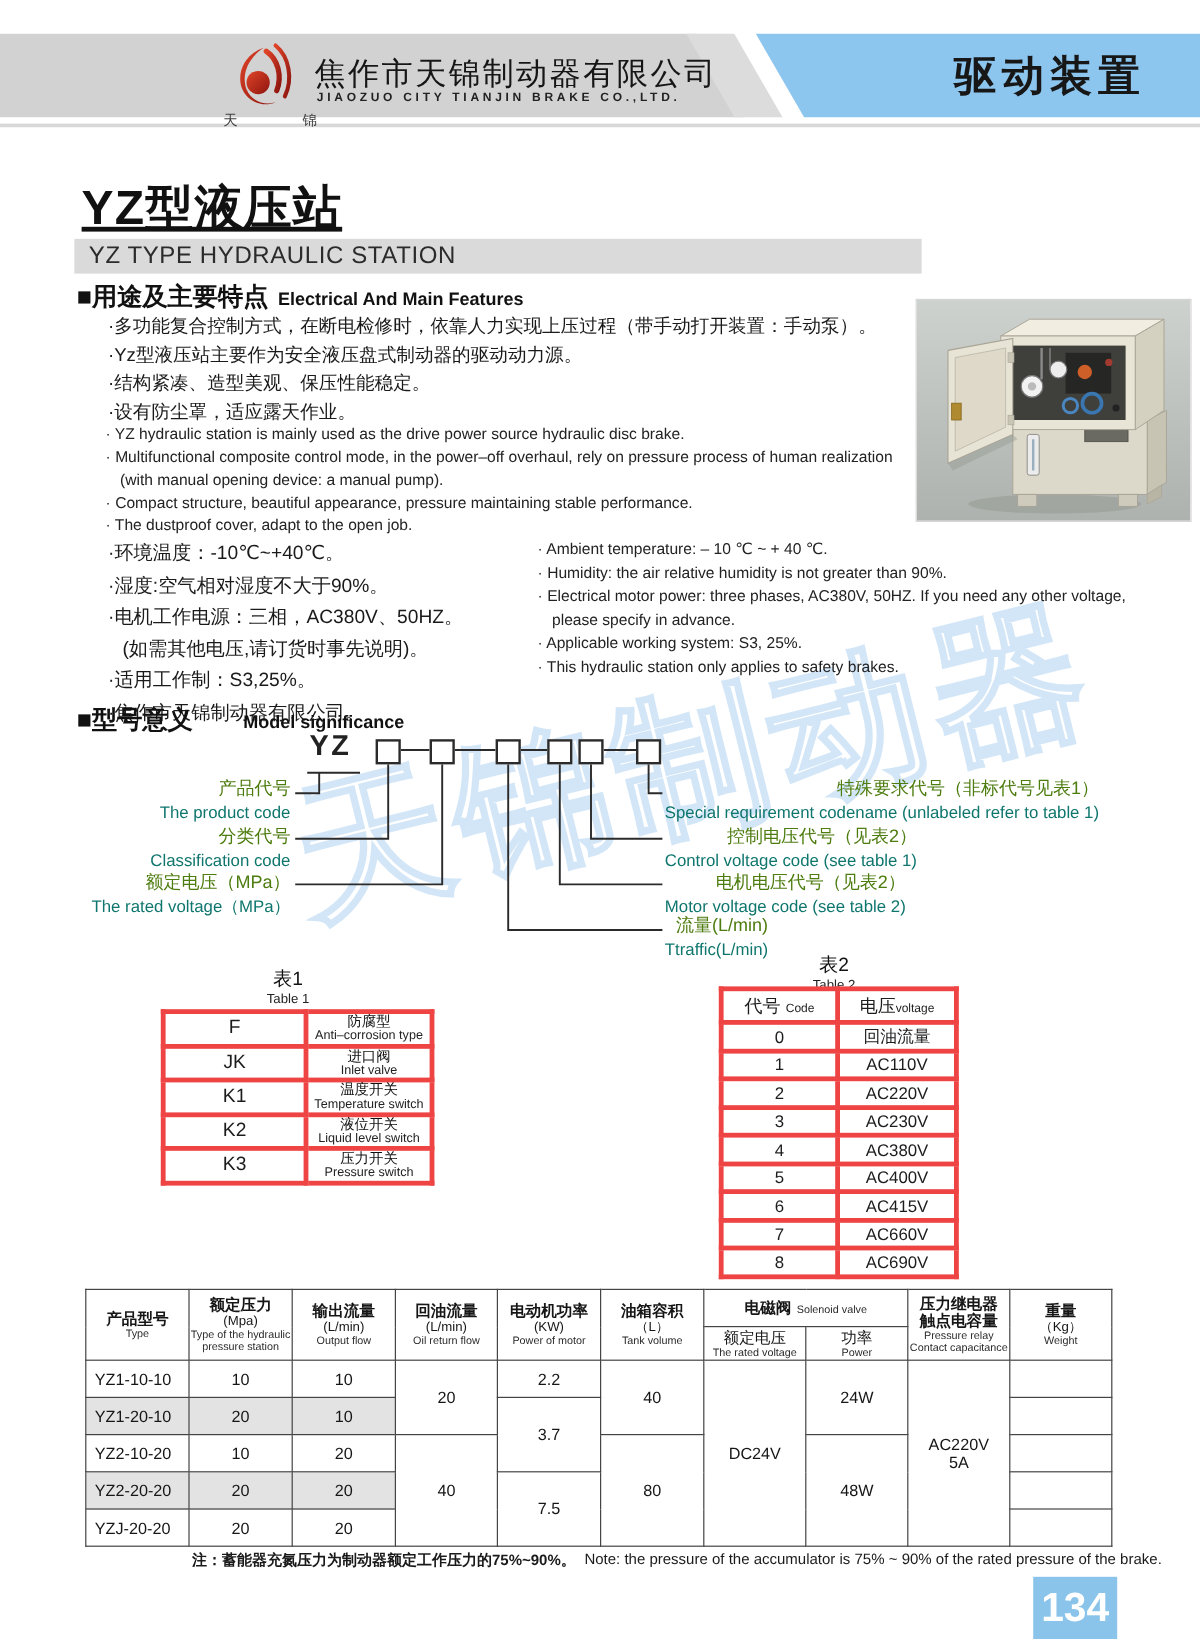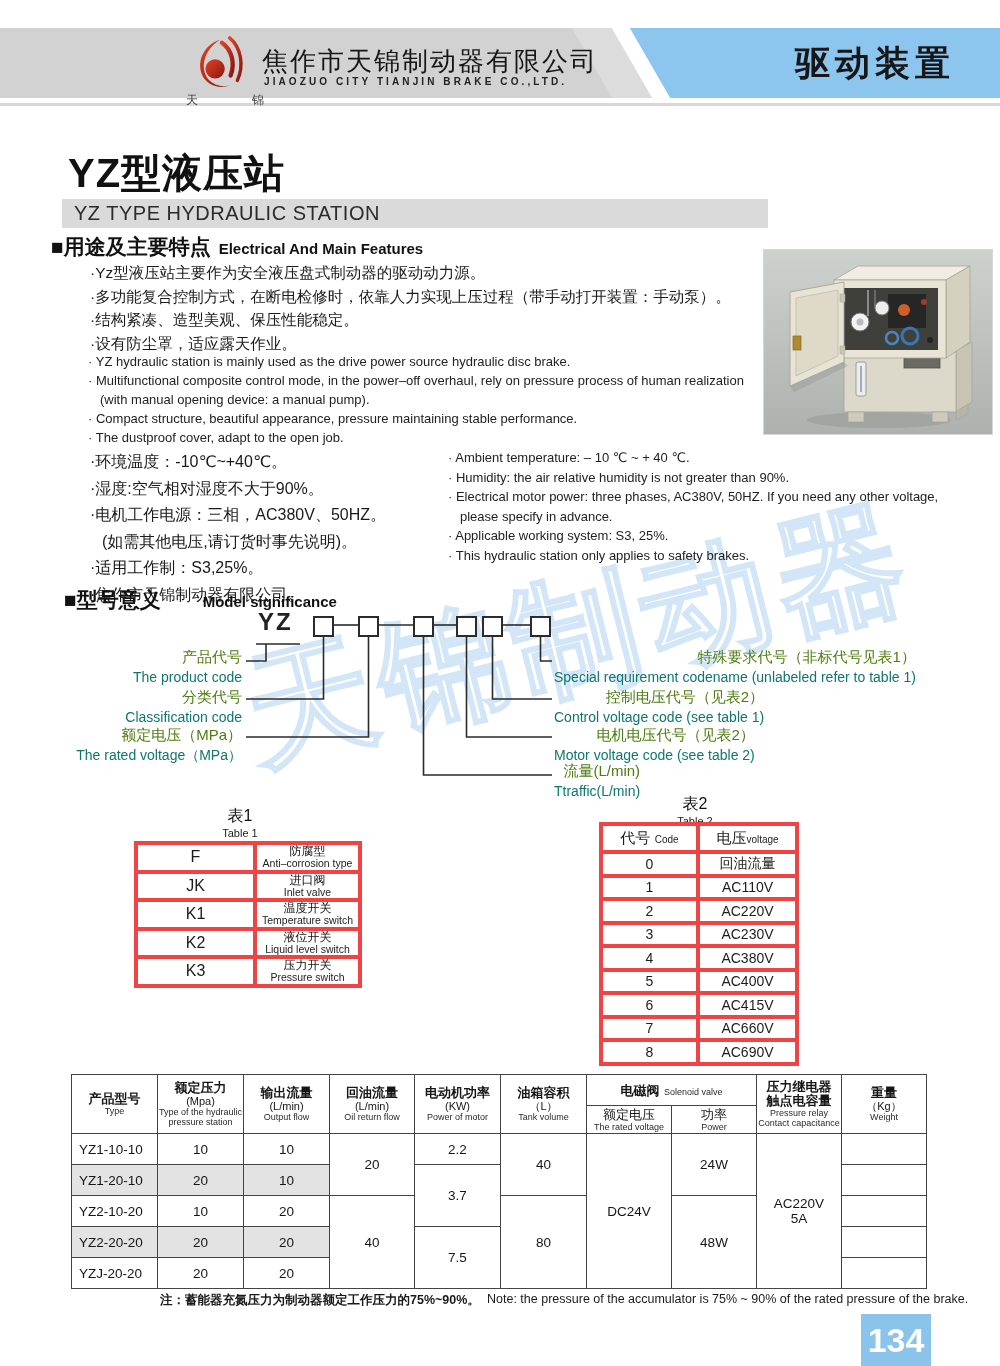--- a/index.html
+++ b/index.html
@@ -19,21 +19,21 @@
   #logo{position:absolute;left:190px;top:34px;}
   #logo-chars{position:absolute;left:186px;top:92px;width:78px;display:flex;justify-content:space-between;
               font-size:12px;color:#3c3c3c;font-family:"Liberation Serif","DejaVu Serif",serif;}
 
   
   #watermark{position:absolute;left:240px;top:560px;width:600px;font-size:128px;font-weight:bold;
              transform:rotate(-14deg);color:transparent;-webkit-text-stroke:2px rgba(140,190,235,.38);
              letter-spacing:8px;pointer-events:none;white-space:nowrap;}
 
   
-  #title-cn{position:absolute;left:68px;top:146px;font-size:40px;font-weight:bold;letter-spacing:1px;color:#111;}
+  #title-cn{position:absolute;left:68px;top:146px;font-size:40px;font-weight:bold;letter-spacing:1px;color:#111;text-decoration:underline;}
   #title-bar{position:absolute;left:62px;top:199px;width:706px;height:29px;background:#dadada;}
   #title-en{position:absolute;left:74px;top:202px;font-size:20px;color:#2b2b2b;letter-spacing:.5px;}
 
   .sec-head{position:absolute;display:flex;align-items:baseline;gap:8px;}
   .sec-cn{font-size:21px;font-weight:bold;color:#111;}
   .sec-en{font-size:15px;font-weight:bold;color:#111;}
 
   .cnlist{position:absolute;font-size:15.5px;color:#1a1a1a;line-height:23.5px;}
   .enlist{position:absolute;font-size:13px;color:#222;line-height:19px;}
   .cnlist2{position:absolute;font-size:16px;color:#1a1a1a;line-height:26.5px;}
@@ -118,27 +118,27 @@
     <span>锦</span>
   </div>
   <div id="company-cn">焦作市天锦制动器有限公司</div>
   <div id="company-en">JIAOZUO CITY TIANJIN BRAKE CO.,LTD.</div>
   <div id="banner-text">驱动装置</div>
 
   <div id="title-cn">YZ型液压站</div>
   <div id="title-bar"></div>
   <div id="title-en">YZ TYPE HYDRAULIC STATION</div>
 
-  <div class="sec-head" style="left:51px;top:233px;justify-content:center;">
+  <div class="sec-head" style="left:64px;top:233px;justify-content:center;">
     <span class="sec-cn">■用途及主要特点</span>
     <span class="sec-en">Electrical And Main Features</span>
   </div>
   <div class="cnlist" style="left:90px;top:261px;width:680px;">
+    <div>·多功能复合控制方式，在断电检修时，依靠人力实现上压过程（带手动打开装置：手动泵）。</div>
     <div>·Yz型液压站主要作为安全液压盘式制动器的驱动动力源。</div>
-    <div>·多功能复合控制方式，在断电检修时，依靠人力实现上压过程（带手动打开装置：手动泵）。</div>
     <div>·结构紧凑、造型美观、保压性能稳定。</div>
     <div>·设有防尘罩，适应露天作业。</div>
   </div>
   <div class="enlist" style="left:88px;top:352px;width:680px;">
     <div>· YZ  hydraulic station is mainly used as the drive power source hydraulic disc brake.</div>
     <div>· Multifunctional composite control mode, in the power–off overhaul, rely on pressure process of human realization</div>
     <div class="indent">(with manual opening device: a manual pump).</div>
     <div>· Compact structure, beautiful appearance, pressure maintaining stable performance.</div>
     <div>· The dustproof cover, adapt to the open job.</div>
   </div>

